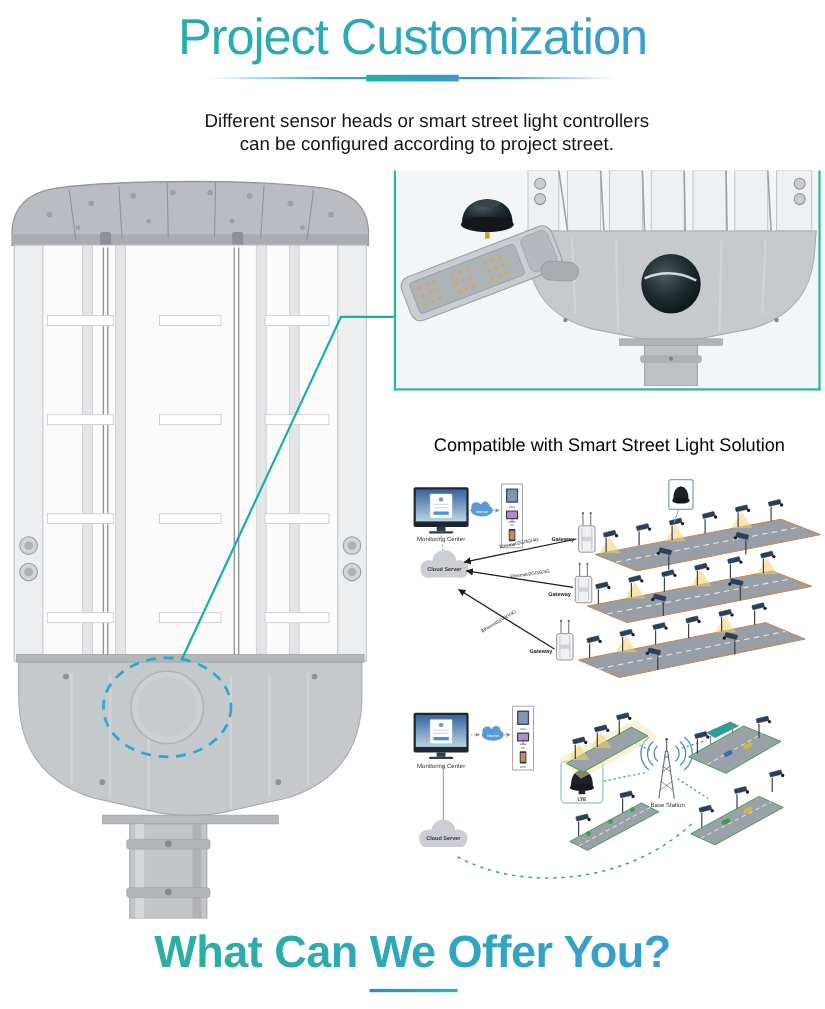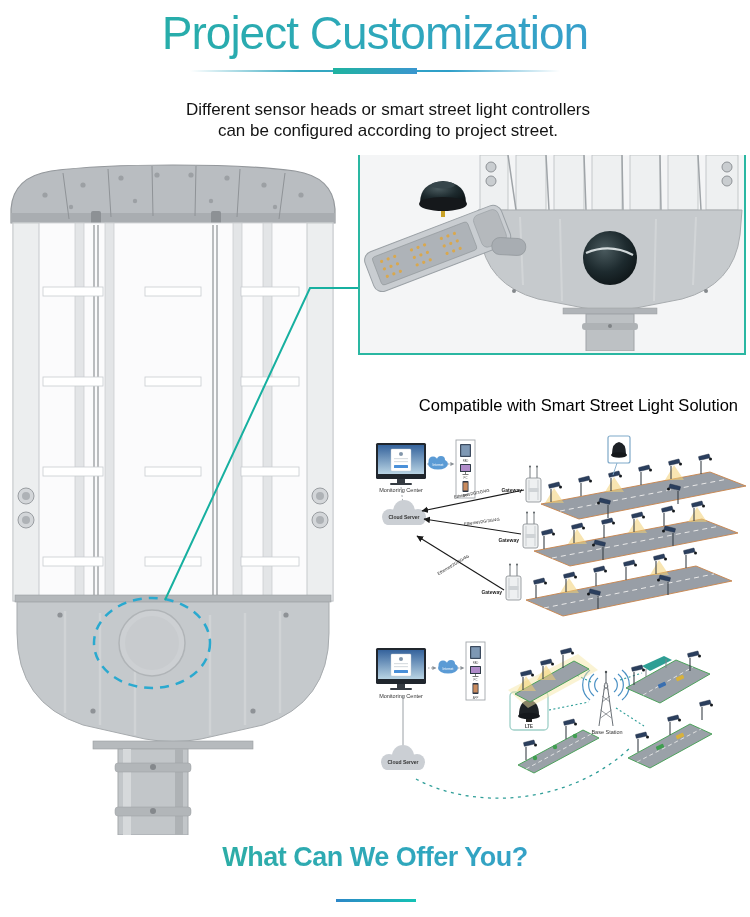--- a/index.html
+++ b/index.html
@@ -20,29 +20,29 @@
   .title-divider .thick{position:absolute;left:143px;top:0;width:84px;height:6px;
     background:linear-gradient(90deg,#1fb3a0,#3a96cf);}
   .subtitle{position:absolute;top:86px;left:0;width:750px;margin:13px;text-align:center;
     font-size:17px;line-height:21px;color:#141414;}
 
   
   .zhaga-box{position:absolute;left:358px;top:155px;width:388px;}
   .zhaga-header{height:33px;background:#2ab7a2;color:#fff;font-size:17px;font-weight:bold;
     display:flex;align-items:center;justify-content:center;letter-spacing:0.2px;}
   .zhaga-body{height:200px;background:#f4f5f6;border:2px solid #2ab7a2;border-top:none;box-sizing:border-box;}
-  .zhaga-caption{position:absolute;left:350px;top:396px;width:388px;text-align:right;
+  .zhaga-caption{position:absolute;left:360px;top:396px;width:388px;text-align:center;
     font-size:16.5px;color:#000;}
 
   .abs{position:absolute;}
 
   
   .footer-title{
     position:absolute;top:842px;left:0;width:750px;margin:0;text-align:center;
-    font-size:27px;font-weight:bold;letter-spacing:-0.5px;
+    font-size:41px;font-weight:bold;letter-spacing:-0.5px;
     background:linear-gradient(90deg,#2bb293 8%,#2fa7bd 55%,#3d99d5 92%);
     -webkit-background-clip:text;background-clip:text;
     -webkit-text-fill-color:transparent;color:transparent;
   }
   .footer-divider{position:absolute;left:336px;top:899px;width:80px;height:3px;
     background:linear-gradient(90deg,#2d87c8,#14c2b4);}
 
   svg text{font-family:"Liberation Sans",sans-serif;}
 </style>
 </head>

